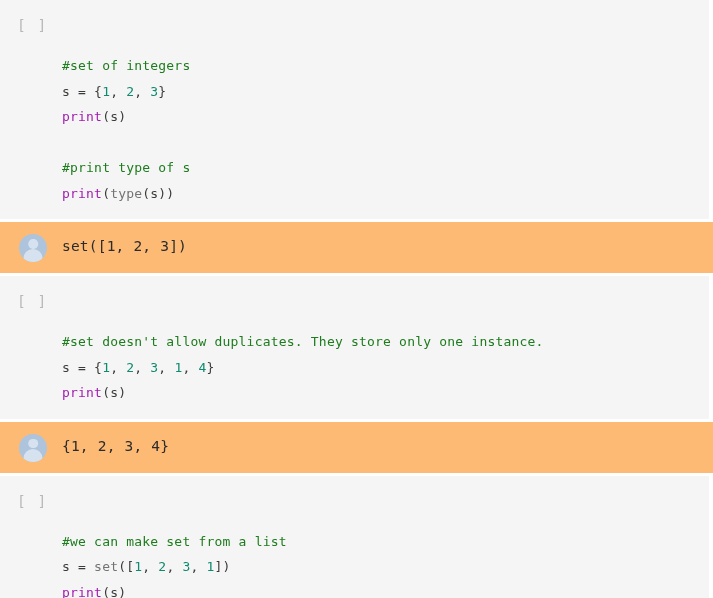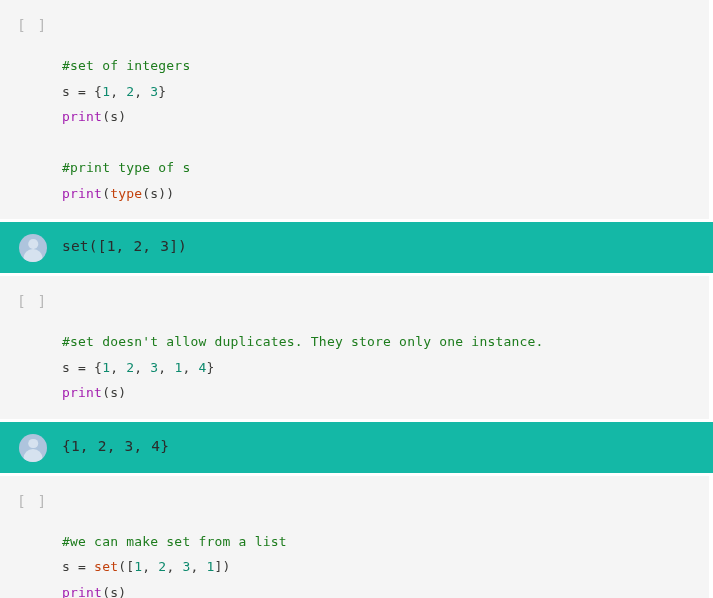--- a/index.html
+++ b/index.html
@@ -55,28 +55,28 @@
   }
   .code-line {
     white-space: pre;
     min-height: 25.5px;
   }
   .blank-line { height: 25.5px; }
 
   
   .tok-comment { color: #1d7c1d; }
   .tok-num     { color: #0e8a6e; }
-  .tok-builtin { color: #c2410c; }
+  .tok-builtin { color: #737373; }
   .tok-print   { color: #a21caf; }
   .tok-plain   { color: #3a3a38; }
 
   
   .output-cell {
     position: relative;
-    background: #14b8a6;
+    background: #fdba74;
     padding: 11px 16px 11px 0;
     display: flex;
     align-items: flex-start;
   }
   .avatar-gutter {
     width: 62px;
     min-width: 62px;
     flex: 0 0 62px;
     box-sizing: border-box;
     padding-left: 19px;

